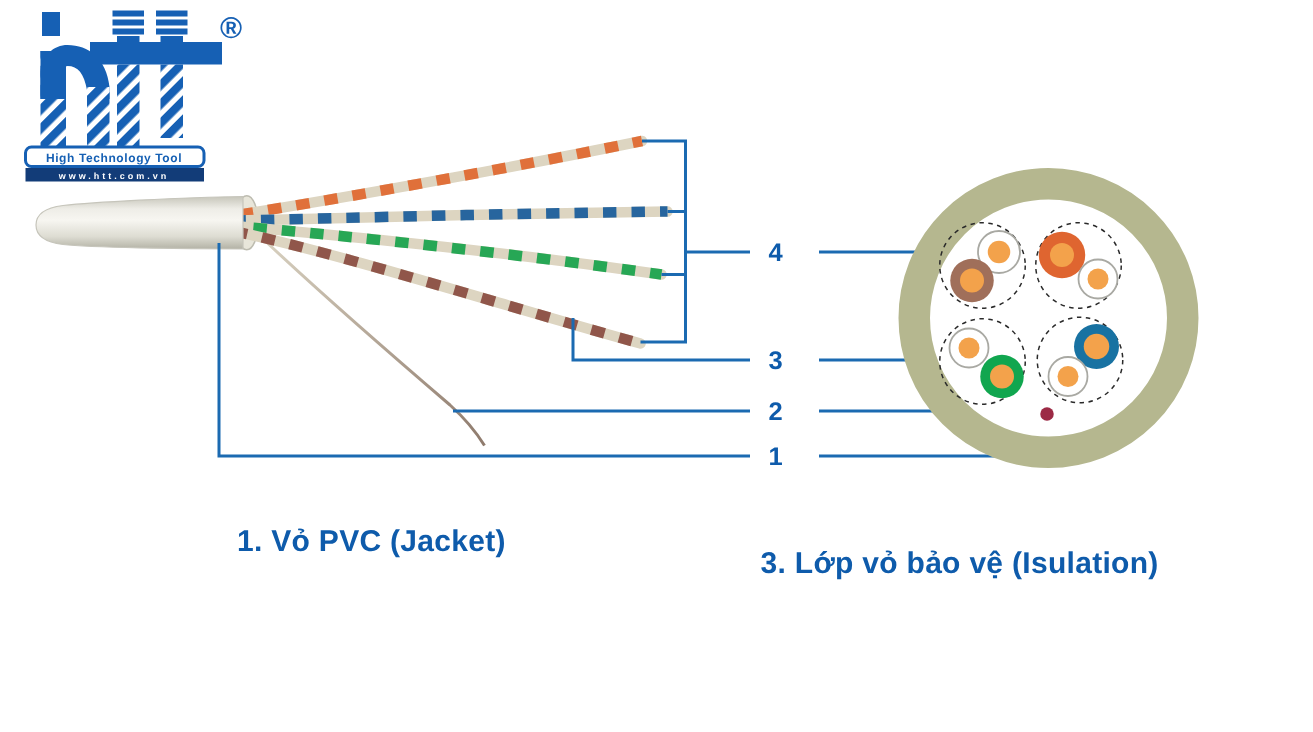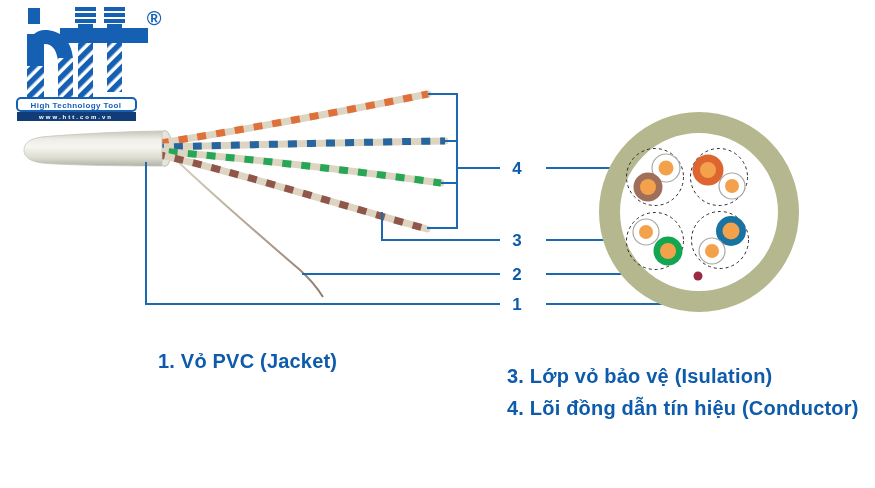--- a/index.html
+++ b/index.html
@@ -172,14 +172,13 @@
       <circle cx="698" cy="276" r="4.5" fill="var(--ripcord-dot,#9c2a45)"></circle>
     </g>
   </svg>
 </div>
 
 <div class="legend legend-col-1">
   <div class="legend-item">1. Vỏ PVC (Jacket)</div>
 </div>
 <div class="legend legend-col-2">
   <div class="legend-item">3. Lớp vỏ bảo vệ (Isulation)</div>
-  <div class="legend-item">4. Lõi đồng dẫn tín hiệu (Conductor)</div>
 </div>
 
 </body></html>

